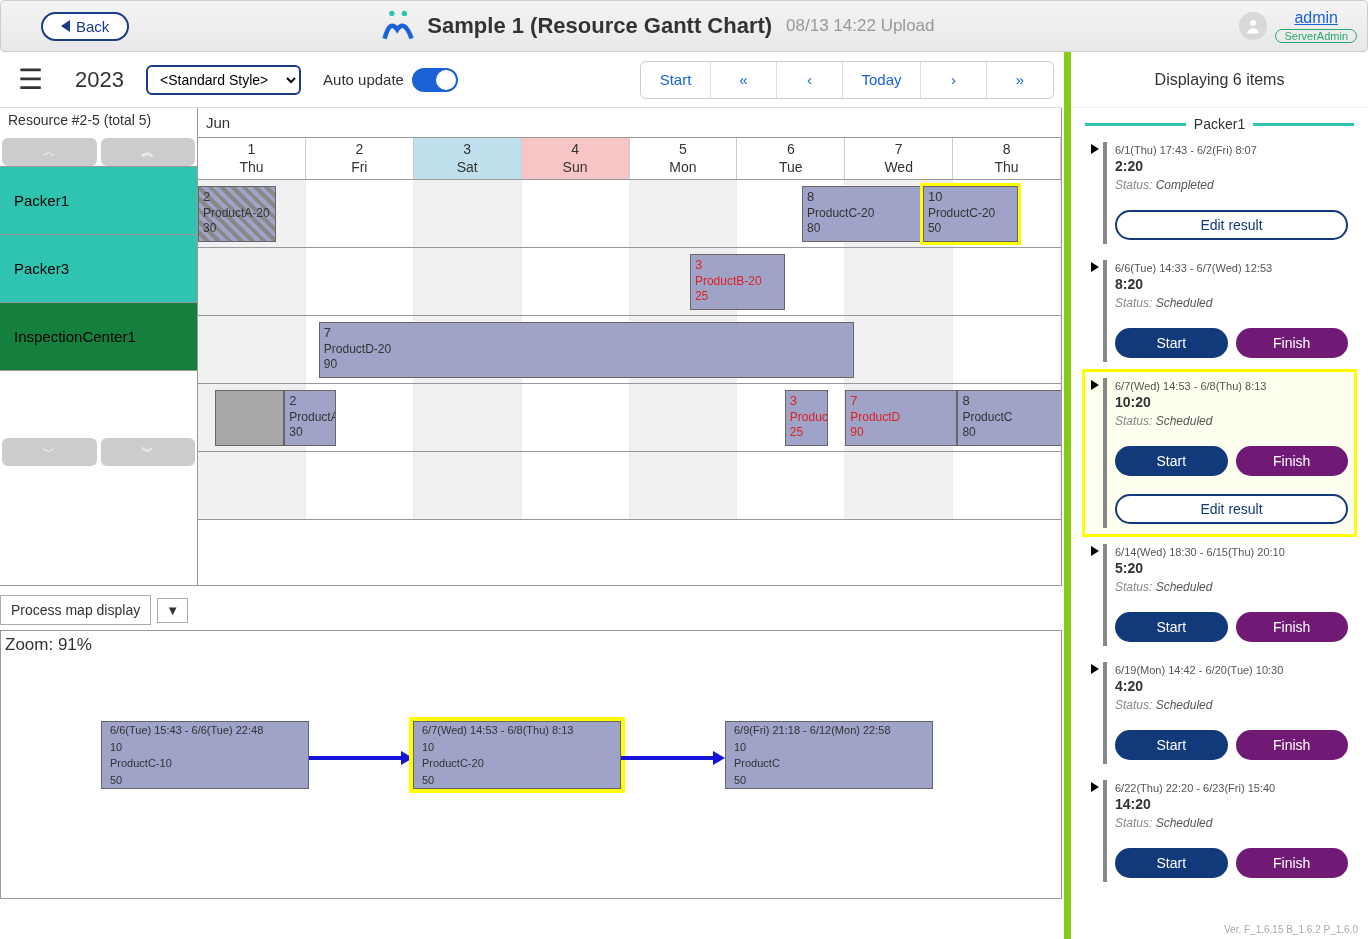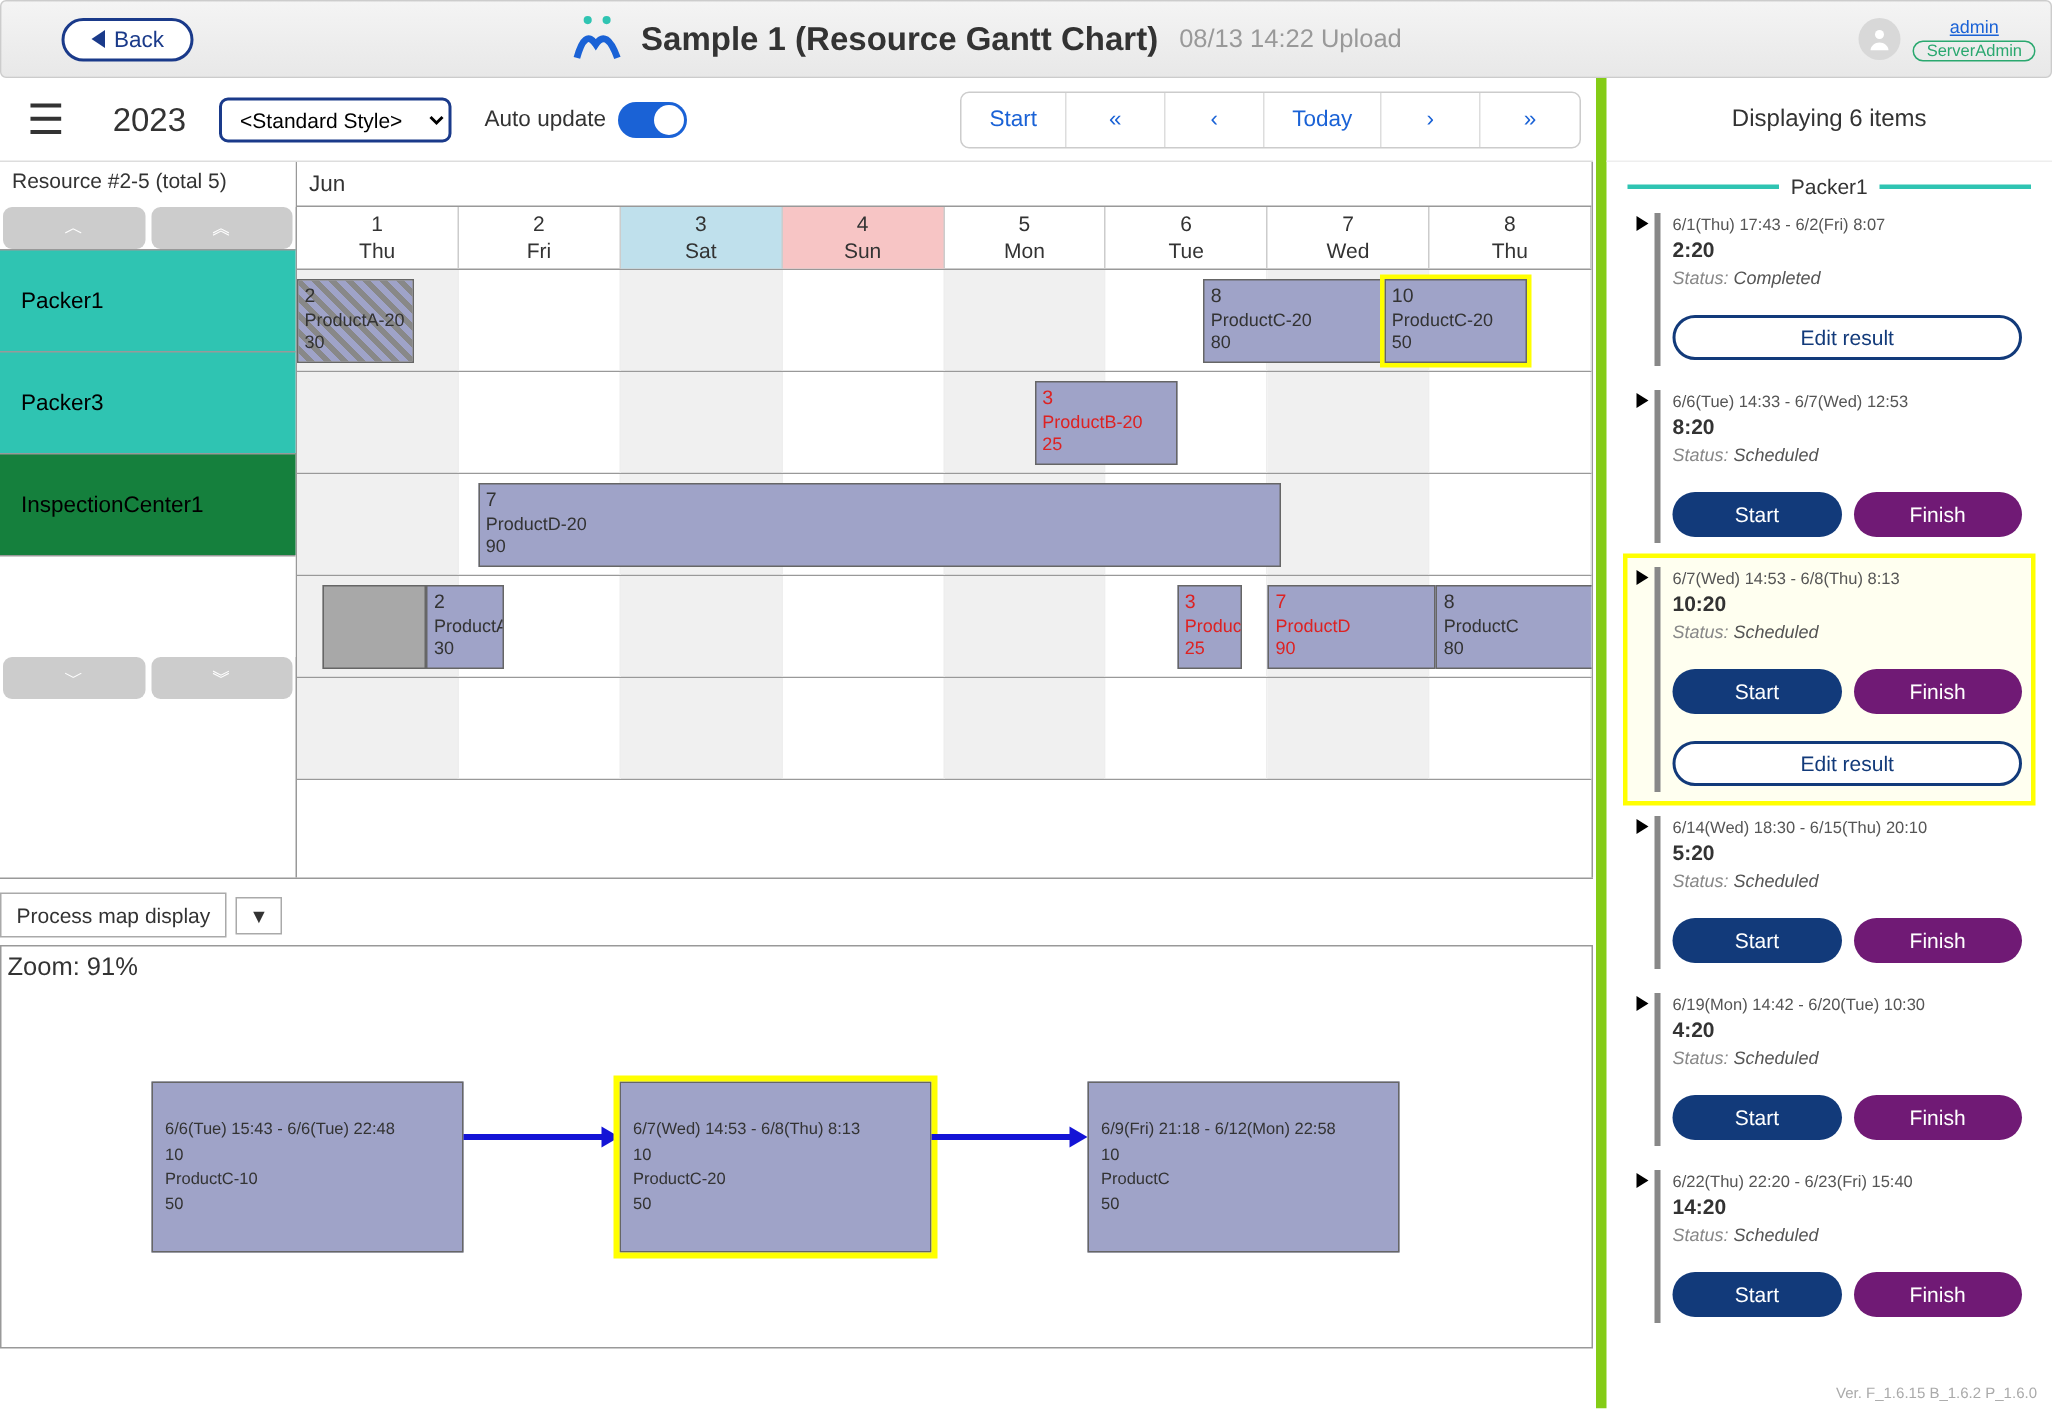--- a/index.html
+++ b/index.html
@@ -9,21 +9,21 @@
 .topbar { position: absolute; top: 0; left: 0; right: 0; height: 52px; background: linear-gradient(#f4f4f4,#e8e8e8); border: 1px solid #ccc; border-radius: 4px; display: flex; align-items: center; padding: 0 10px; }
 .back-btn { background: #fff; border: 2px solid #1a3a8a; color: #1a3a8a; border-radius: 18px; padding: 4px 18px; font-size: 15px; display: flex; align-items: center; gap: 6px; cursor: pointer; margin-left: 30px; }
 .back-btn .tri { width:0;height:0;border-top:6px solid transparent;border-bottom:6px solid transparent;border-right:9px solid #1a3a8a;}
 .logo { margin-left: 250px; width: 40px; height: 36px; }
 .title { font-size: 22px; font-weight: bold; margin-left: 8px; }
 .upload-info { color: #999; font-size: 17px; margin-left: 14px; }
 .user-area { margin-left: auto; display: flex; align-items: center; gap: 8px; }
 .avatar { width: 28px; height: 28px; background: #d8d8d8; border-radius: 50%; display:flex;align-items:center;justify-content:center;}
 .avatar svg{width:18px;height:18px;fill:#fff;}
 .user-col { display:flex;flex-direction:column;align-items:center;}
-.user-link { color: #1a62d6; text-decoration: underline; font-size: 12px; }
+.user-link { color: #1a62d6; text-decoration: underline; font-size: 16px; }
 .badge { border: 1px solid #2aa86f; color: #2aa86f; border-radius: 10px; padding: 0 8px; font-size: 11px; margin-top: 2px;}
 
 
 .secbar { position: absolute; top: 52px; left: 0; right: 306px; height: 56px; display: flex; align-items: center; padding: 0 8px; gap: 12px; border-bottom: 1px solid #ddd;}
 .hamburger { font-size: 28px; margin: 0 10px; cursor: pointer; }
 .year { font-size: 22px; font-weight: 500; margin: 0 10px; }
 .style-select { border: 2px solid #1a3a8a; border-radius: 6px; padding: 4px 8px; font-size: 14px; background:#fff; min-width: 155px;}
 .auto-update { display: flex; align-items: center; gap: 8px; font-size: 15px; margin-left: 10px;}
 .toggle { width: 46px; height: 24px; background: #1a62d6; border-radius: 12px; position: relative; }
 .toggle::after { content:""; position:absolute; right:2px; top:2px; width:20px;height:20px;background:#fff;border-radius:50%;}
@@ -61,21 +61,21 @@
 .task.red-text{color:#d22;}
 .task.yellow-border{outline:3px solid #ff0;}
 .task .l1{font-size:13px;}
 
 
 .pm-bar{height:36px;display:flex;align-items:center;gap:6px;margin-top:6px;}
 .pm-tab{border:1px solid #aaa;padding:6px 10px;background:#fff;font-size:14px;}
 .pm-drop{border:1px solid #aaa;padding:4px 8px;background:#fff;}
 .pm-canvas{flex:1;position:relative;border:1px solid #999;margin-top:2px;background:#fff;}
 .zoom{position:absolute;top:4px;left:4px;font-size:17px;}
-.pm-node{position:absolute;background:#9fa3c8;border:1px solid #666;padding:23px 8px;font-size:11px;line-height:1.5;width:208px;}
+.pm-node{position:absolute;background:#9fa3c8;border:1px solid #666;padding:0 8px;font-size:11px;line-height:1.5;width:208px;}
 .pm-node.sel{outline:4px solid #ff0;}
 .pm-arrow{position:absolute;height:4px;background:#1414d6;}
 .pm-arrow::after{content:"";position:absolute;right:-10px;top:-5px;border-left:12px solid #1414d6;border-top:7px solid transparent;border-bottom:7px solid transparent;}
 
 
 .rpanel{position:absolute;top:52px;right:0;width:304px;bottom:0;border-left:7px solid #84cc16;background:#fff;display:flex;flex-direction:column;}
 .rheader{height:56px;display:flex;align-items:center;justify-content:center;font-size:16px;border-bottom:1px solid #eee;}
 .rgroup{padding:8px 14px;}
 .rgroup-title{display:flex;align-items:center;gap:8px;font-size:14px;}
 .rgroup-title .line{flex:1;height:3px;background:#2fc4b2;}

